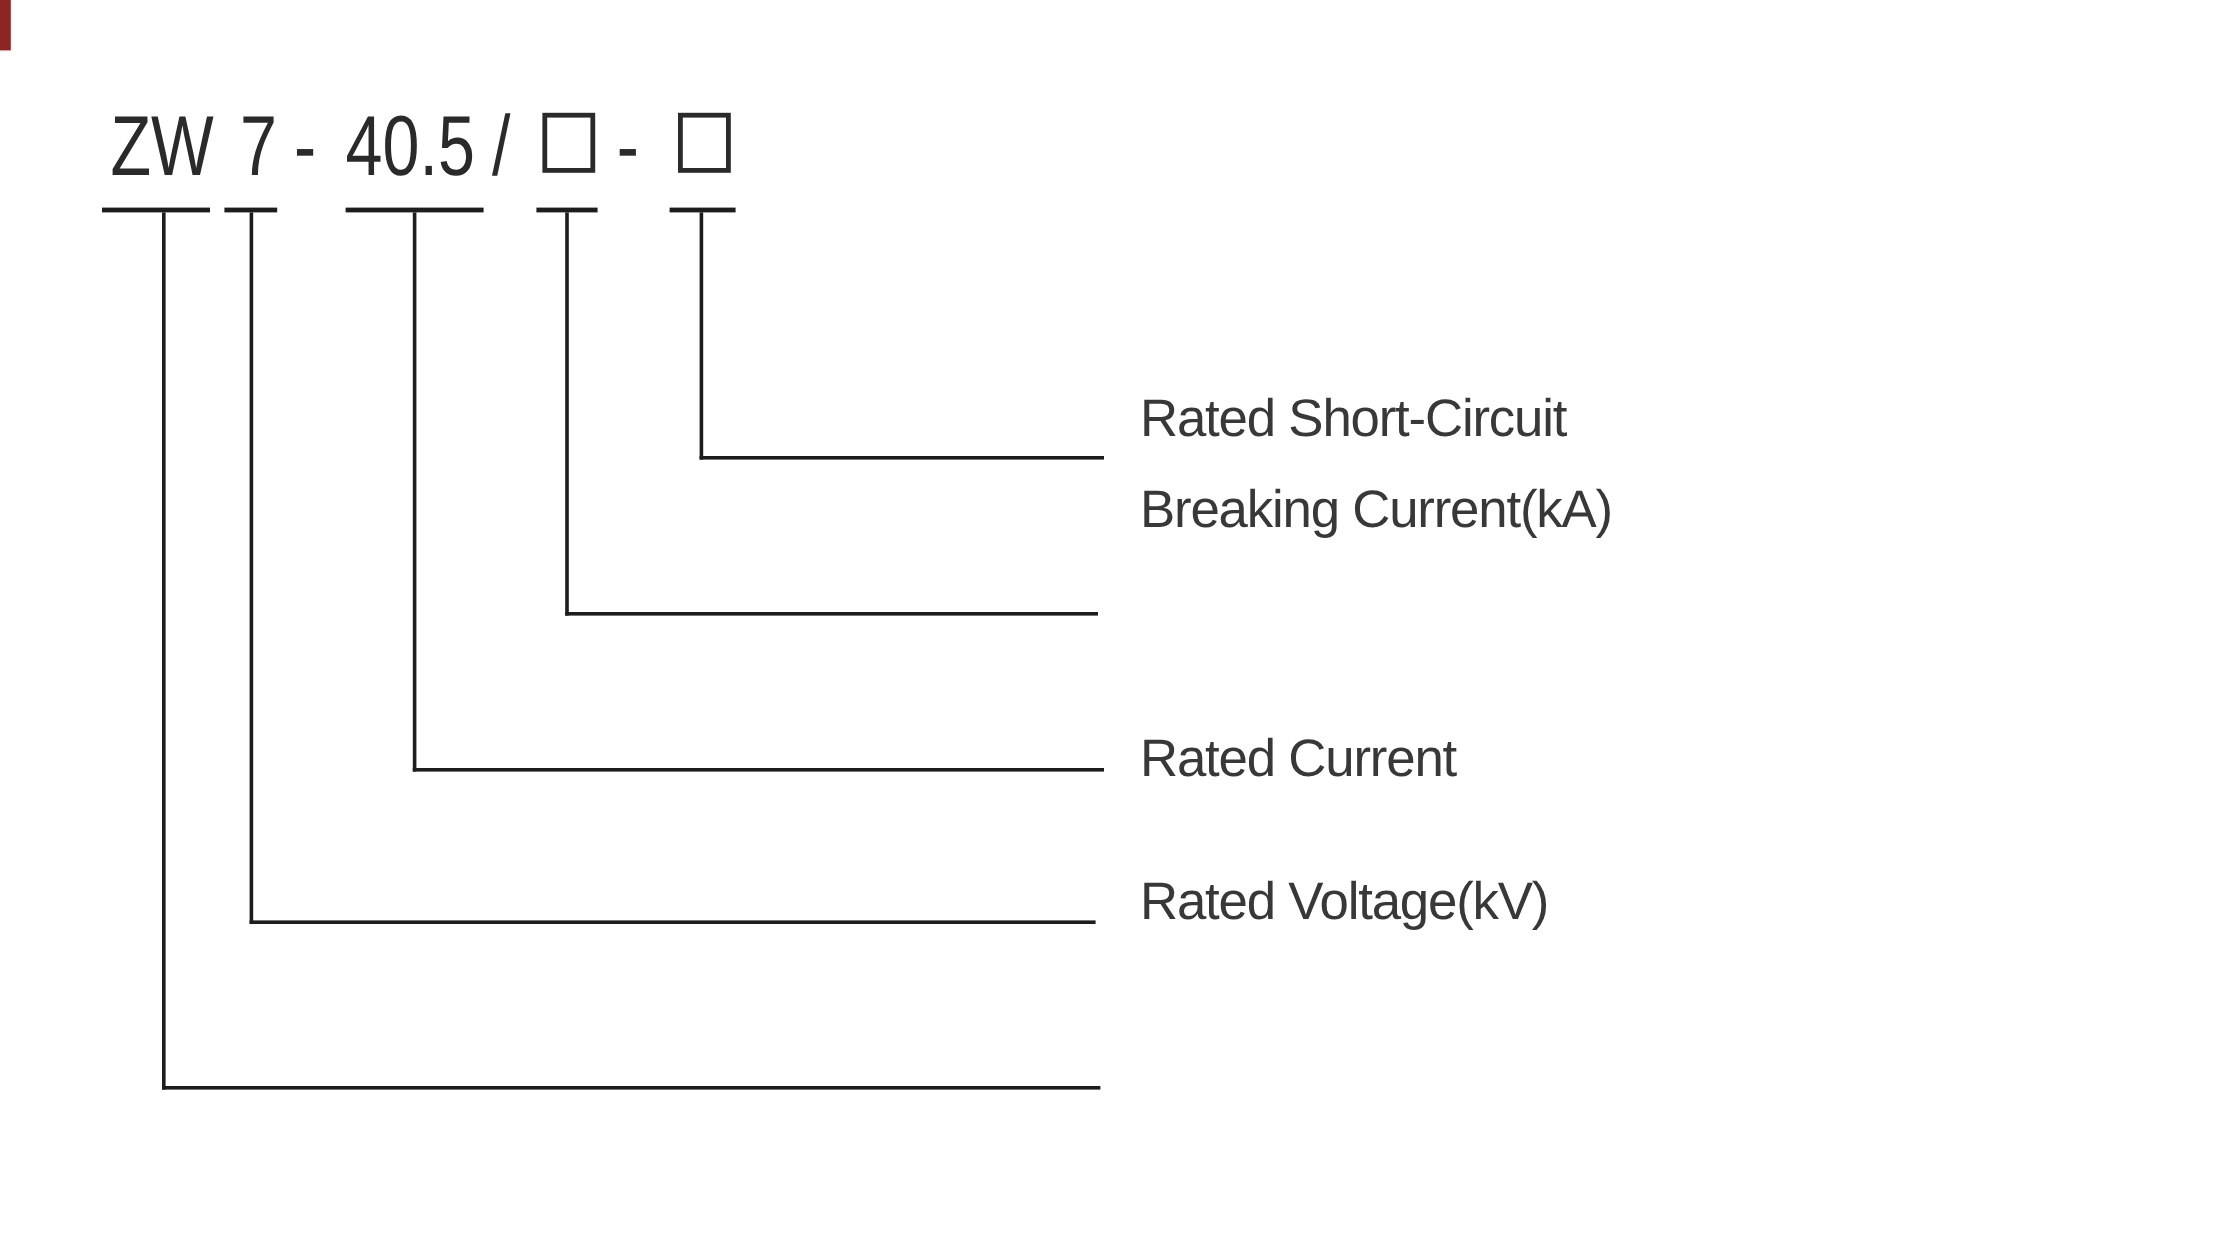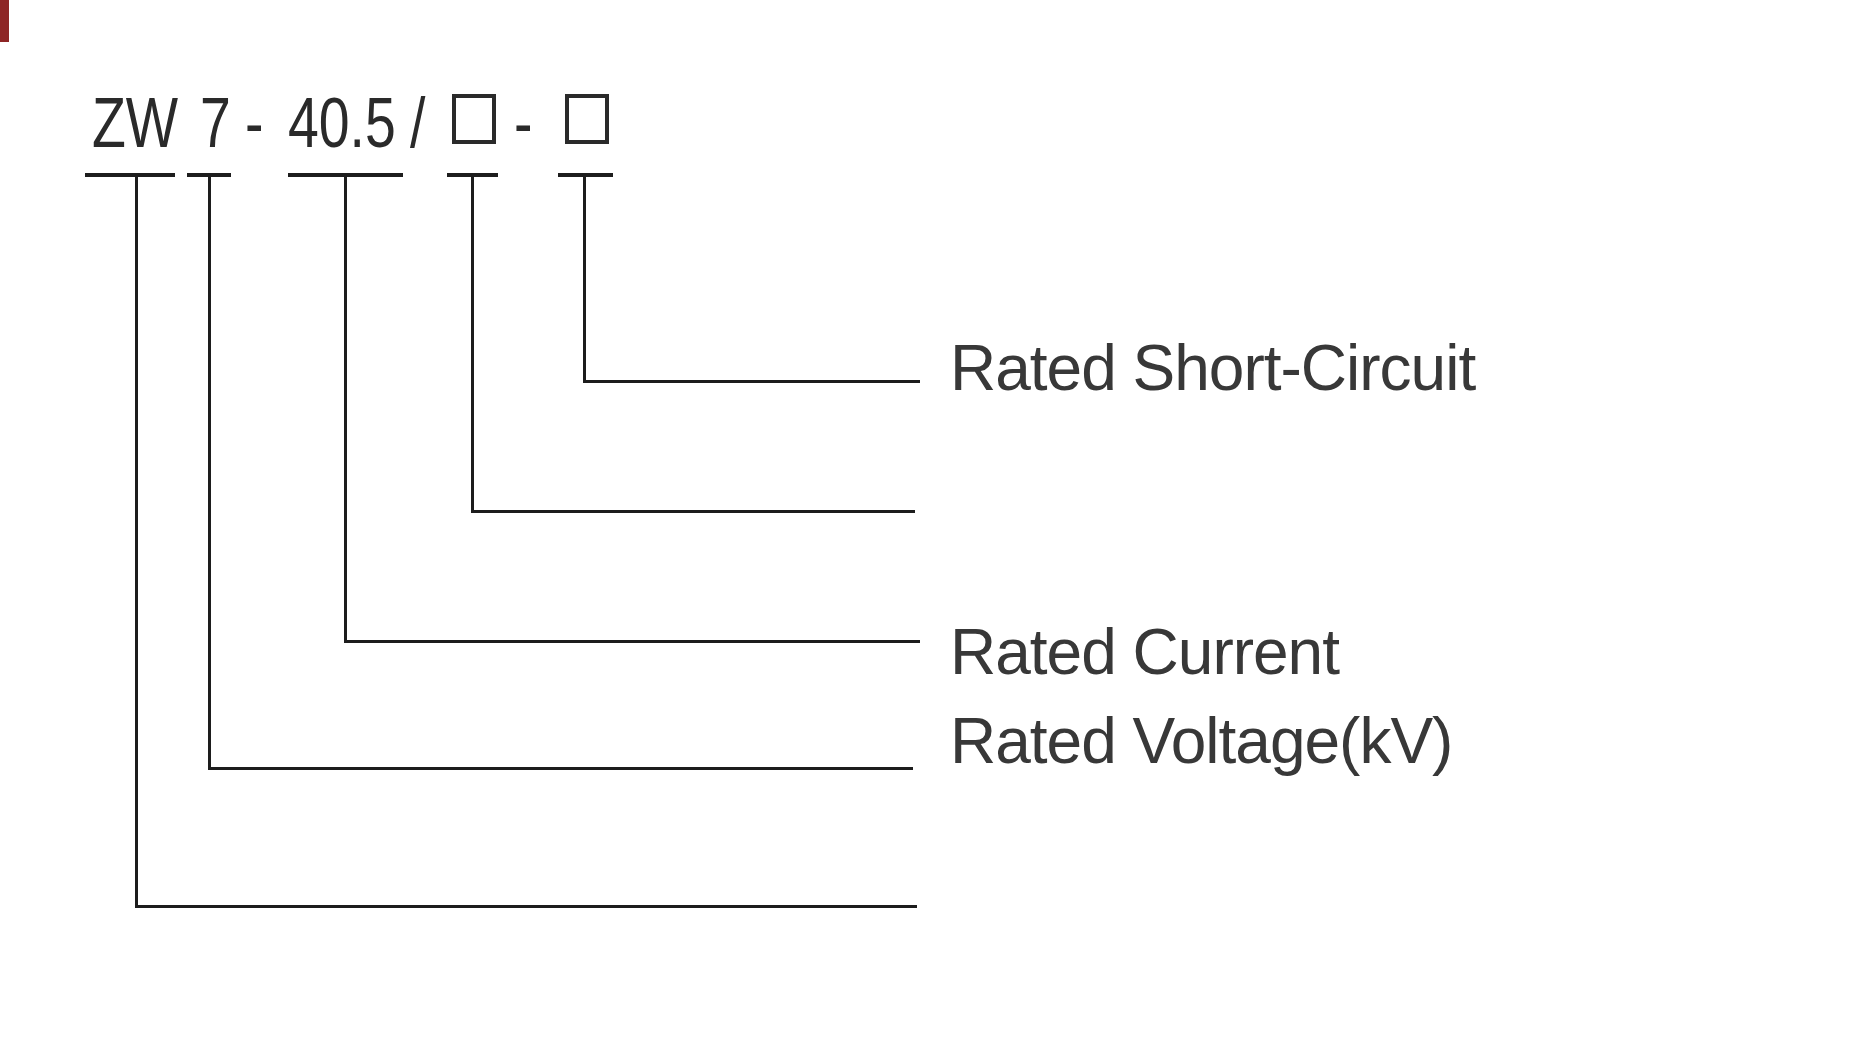--- a/index.html
+++ b/index.html
@@ -35,25 +35,24 @@
   
   .u  { position: absolute; height: 4px; background: #1d1d1d; top: 173px; }
   .v  { position: absolute; width: 3px;  background: #1d1d1d; top: 177px; }
   .h  { position: absolute; height: 3px; background: #1d1d1d; }
 
   
   .callout {
     position: absolute;
     left: 950px;
     color: #383838;
-    font-size: 64px;
+    font-size: 44px;
     line-height: 76px;
     letter-spacing: -1px;
     white-space: nowrap;
-    margin-top: 19px;
   }
 
   
   .red-mark {
     position: absolute; left: 0; top: 0;
     width: 9px; height: 42px;
     background: #8e2525;
   }
   .bottom-rule {
     position: absolute; left: 95px; top: 1041px;
@@ -93,26 +92,27 @@
   <div class="v" style="left:583px; height:206px;"></div>
 
   <div class="h" style="left:583px; top:380px; width:337px;"></div>
   <div class="h" style="left:471px; top:510px; width:444px;"></div>
   <div class="h" style="left:344px; top:640px; width:576px;"></div>
   <div class="h" style="left:208px; top:767px; width:705px;"></div>
   <div class="h" style="left:135px; top:905px; width:782px;"></div>
 
   <div class="callout" style="top:311px">
     <div>Rated Short-Circuit</div>
+    <div>Breaking Current(kA)</div>
   </div>
 
   <div class="callout" style="top:595px">
     <div>Rated Current</div>
   </div>
 
-  <div class="callout" style="top:684px">
+  <div class="callout" style="top:714px">
     <div>Rated Voltage(kV)</div>
   </div>
 
   <div class="callout" style="top:828px">
   </div>
 
 </div>
 
 </body></html>

